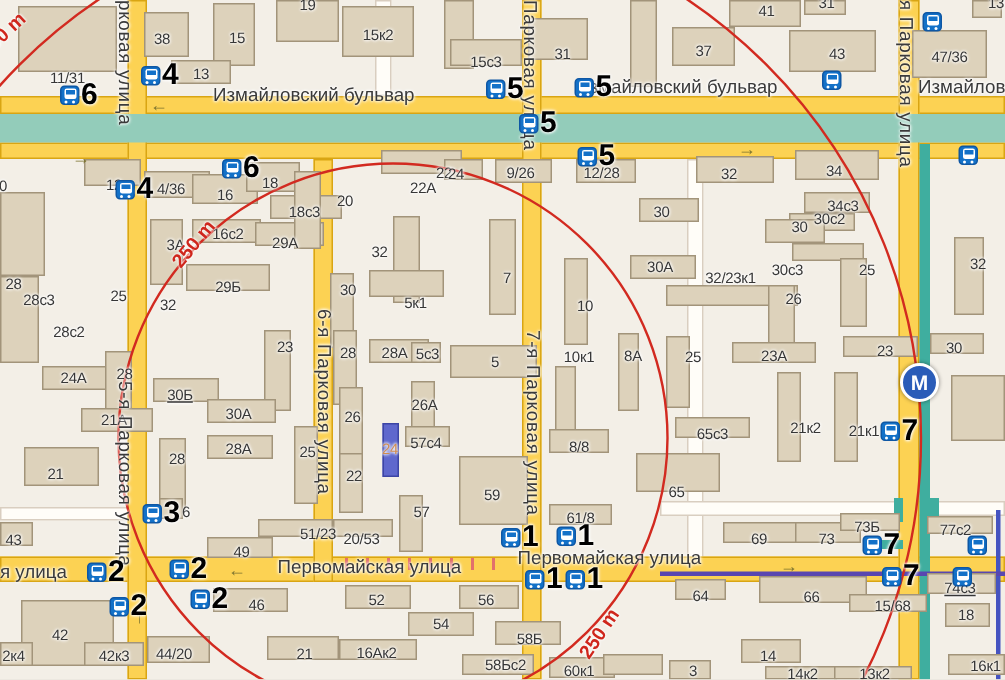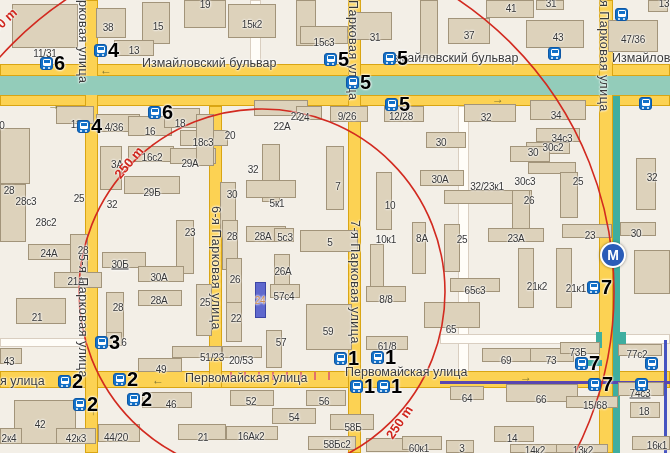--- a/index.html
+++ b/index.html
@@ -284,21 +284,21 @@
     <div class="lbl" style="left: 116px; top: 437px;">44/20</div>
     <div class="lbl" style="left: 9px; top: 361px;">43</div>
     <div class="lbl" style="left: 124px; top: 342px;">6</div>
     <div class="lbl" style="left: 241px; top: 360px;">20/53</div>
     <div class="lbl" style="left: 251px; top: 401px;">52</div>
     <div class="lbl" style="left: 324px; top: 401px;">56</div>
     <div class="lbl" style="left: 294px; top: 417px;">54</div>
     <div class="lbl" style="left: 353px; top: 427px;">58Б</div>
     <div class="lbl" style="left: 337px; top: 444px;">58Бс2</div>
     <div class="lbl" style="left: 251px; top: 436px;">16Ак2</div>
-    <div class="lbl" style="left: 386px; top: 448px; margin-left: 33px;">60к1</div>
+    <div class="lbl" style="left: 386px; top: 448px;">60к1</div>
     <div class="lbl" style="left: 421px; top: 445px; margin-top: 32px;">6к3</div>
     <div class="lbl" style="left: 506px; top: 360px;">69</div>
     <div class="lbl" style="left: 551px; top: 360px;">73</div>
     <div class="lbl" style="left: 578px; top: 352px;">73Б</div>
     <div class="lbl" style="left: 637px; top: 354px;">77с2</div>
     <div class="lbl" style="left: 640px; top: 393px; text-decoration: underline;">74с3</div>
     <div class="lbl" style="left: 541px; top: 399px;">66</div>
     <div class="lbl" style="left: 595px; top: 405px;">15/68</div>
     <div class="lbl" style="left: 467px; top: 398px;">64</div>
     <div class="lbl" style="left: 644px; top: 411px;">18</div>

